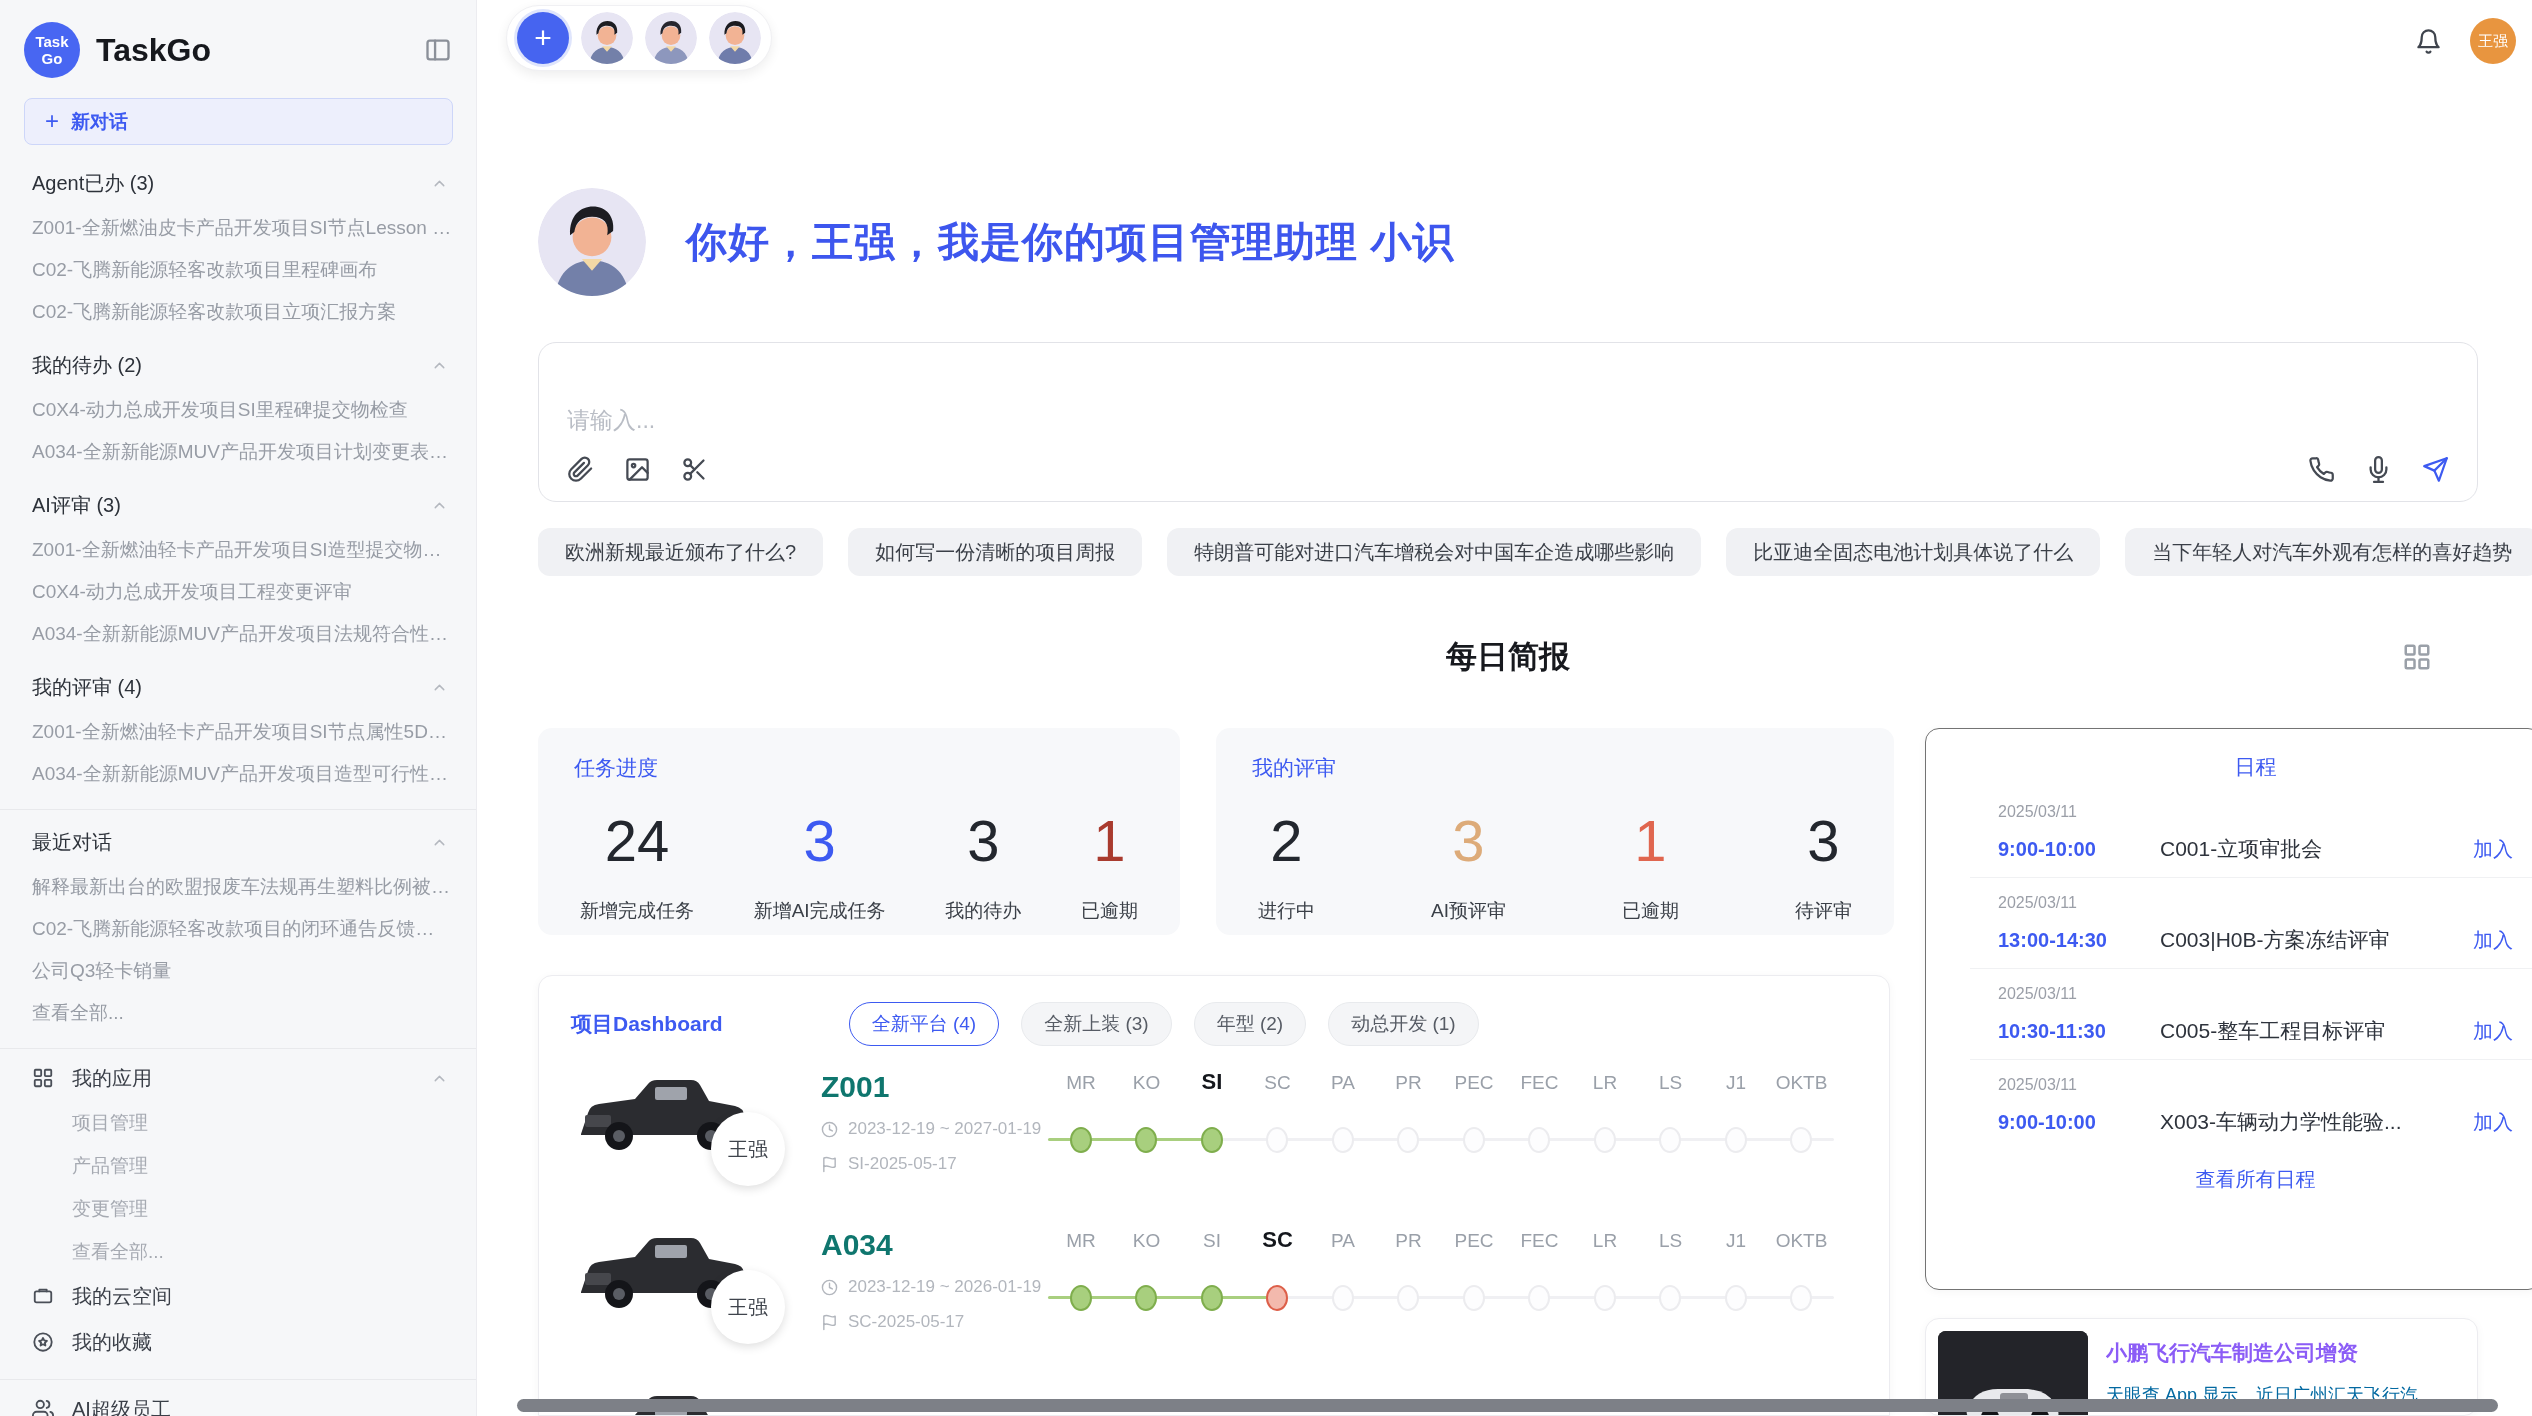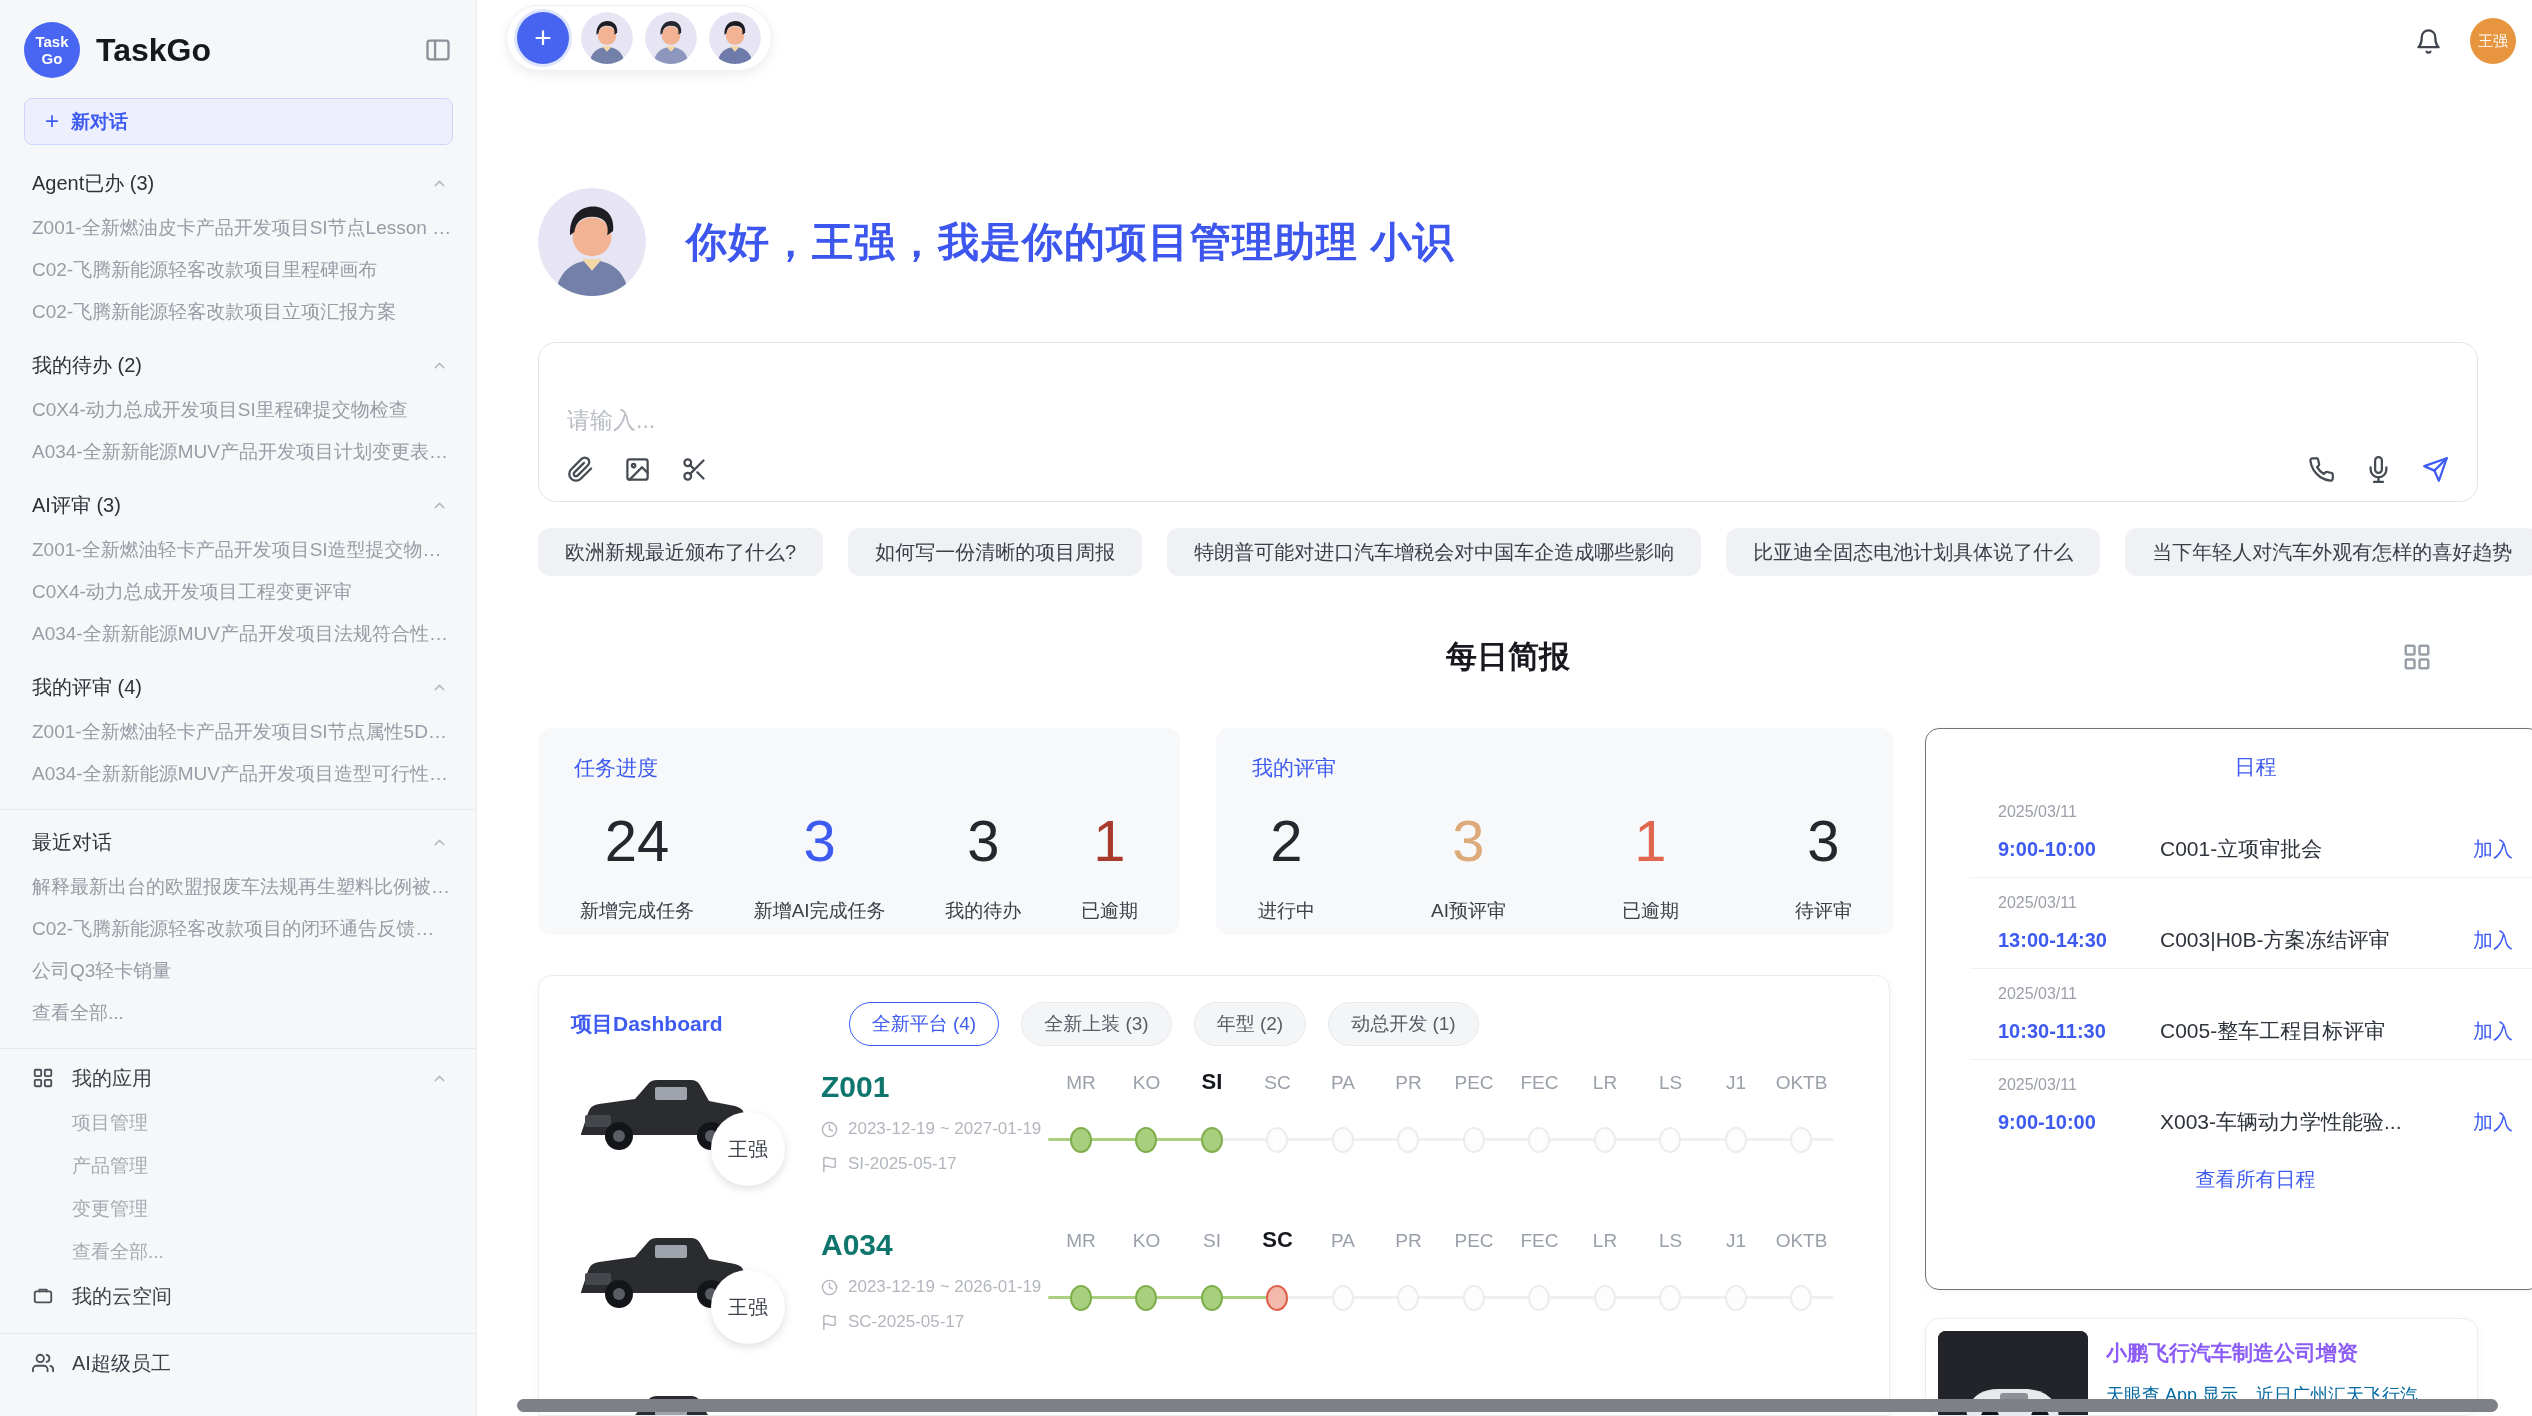--- a/index.html
+++ b/index.html
@@ -195,20 +195,27 @@
       <div class="app-sub">项目管理</div>
       <div class="app-sub">产品管理</div>
       <div class="app-sub">变更管理</div>
       <div class="app-sub">查看全部...</div>
       <div class="app-row">
         <svg class="icon aicon" viewBox="0 0 24 24">
           <rect x="3" y="7" width="18" height="12" rx="2"></rect>
           <path d="M8 7V5h8v2"></path>
         </svg>
         <span>我的云空间</span>
+      </div>
+      <div class="app-row">
+        <svg class="icon aicon" viewBox="0 0 24 24">
+          <circle cx="12" cy="12" r="9.5"></circle>
+          <path d="M12 7.6l1.3 2.7 3 .4-2.2 2.1.5 3-2.6-1.4-2.6 1.4.5-3-2.2-2.1 3-.4z"></path>
+        </svg>
+        <span>我的收藏</span>
       </div>
       <div class="side-divider"></div>
       <div class="app-row">
         <svg class="icon aicon" viewBox="0 0 24 24">
           <path d="M17 21v-2a4 4 0 0 0-4-4H5a4 4 0 0 0-4 4v2"></path>
           <circle cx="9" cy="7" r="4"></circle>
           <path d="M23 21v-2a4 4 0 0 0-3-3.87"></path>
           <path d="M16 3.13a4 4 0 0 1 0 7.75"></path>
         </svg>
         <span>AI超级员工</span>

